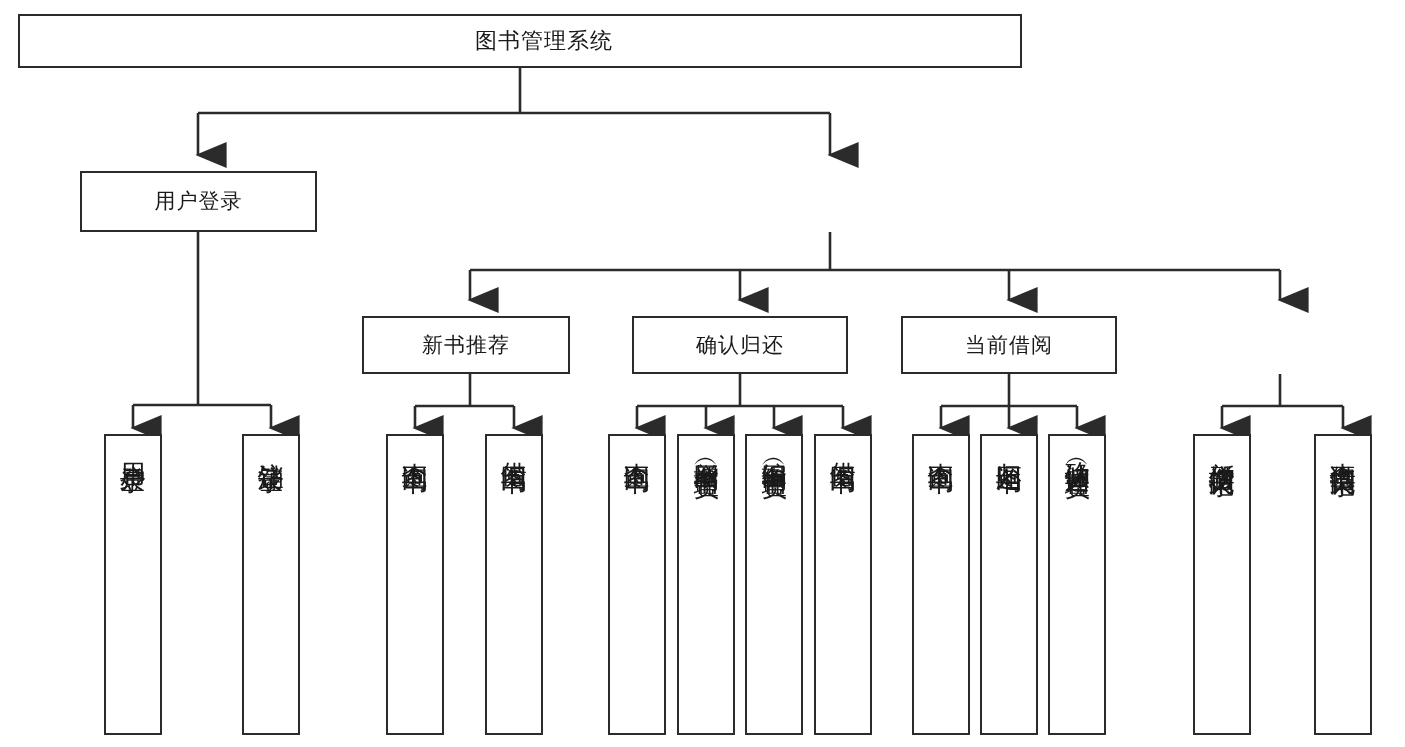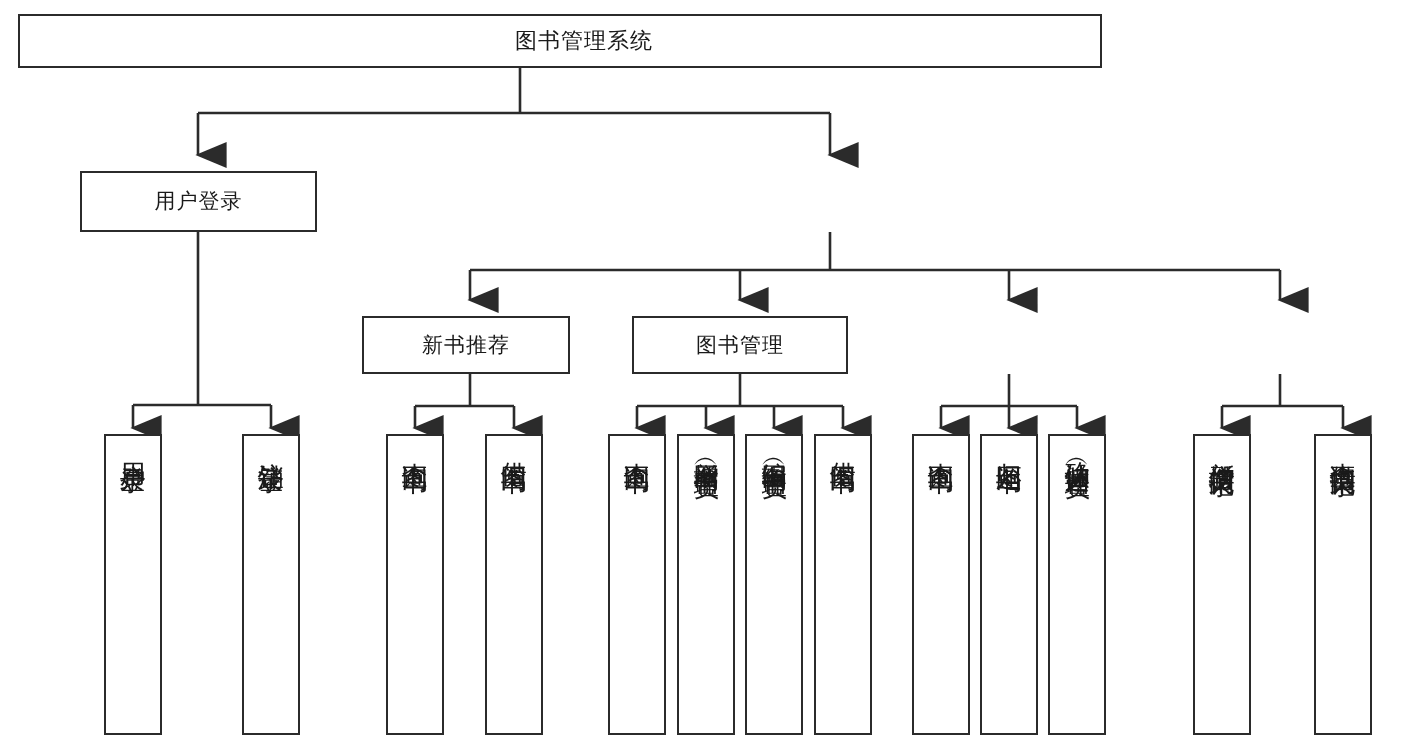--- a/index.html
+++ b/index.html
@@ -125,33 +125,36 @@
       <path d="M 1009 406 L 1009 428" marker-end="url(#arrow)"></path>
       <path d="M 1077 406 L 1077 428" marker-end="url(#arrow)"></path>
 
       <path d="M 1280 374 L 1280 406"></path>
       <path d="M 1222 406 L 1343 406"></path>
       <path d="M 1222 406 L 1222 428" marker-end="url(#arrow)"></path>
       <path d="M 1343 406 L 1343 428" marker-end="url(#arrow)"></path>
     </g>
   </svg>
 
-  <div class="node horiz root" style="left:18px; top:14px; width:1084px; height:54px;padding-left:48px;">
+  <div class="node horiz root" style="left:18px; top:14px; width:1004px; height:54px;padding-left:48px;">
     <span class="label">图书管理系统</span>
   </div>
 
   <div class="node horiz" style="left:80px; top:171px; width:237px; height:61px;">
     <span class="label">用户登录</span>
   </div>
 
   <div class="node horiz" style="left:362px; top:316px; width:208px; height:58px;">
     <span class="label">新书推荐</span>
   </div>
   <div class="node horiz" style="left:632px; top:316px; width:216px; height:58px;">
-    <span class="label">图书管理</span>
+    <span class="label">确认归还</span>
+  </div>
+  <div class="node horiz" style="left:901px; top:316px; width:216px; height:58px;">
+    <span class="label">当前借阅</span>
   </div>
 
   <div class="node vert" style="left:104px; top:434px; width:58px; height:301px;">
     <span class="label">用户登录</span>
   </div>
   <div class="node vert" style="left:242px; top:434px; width:58px; height:301px;">
     <span class="label">注销登录</span>
   </div>
 
   <div class="node vert" style="left:386px; top:434px; width:58px; height:301px;">

